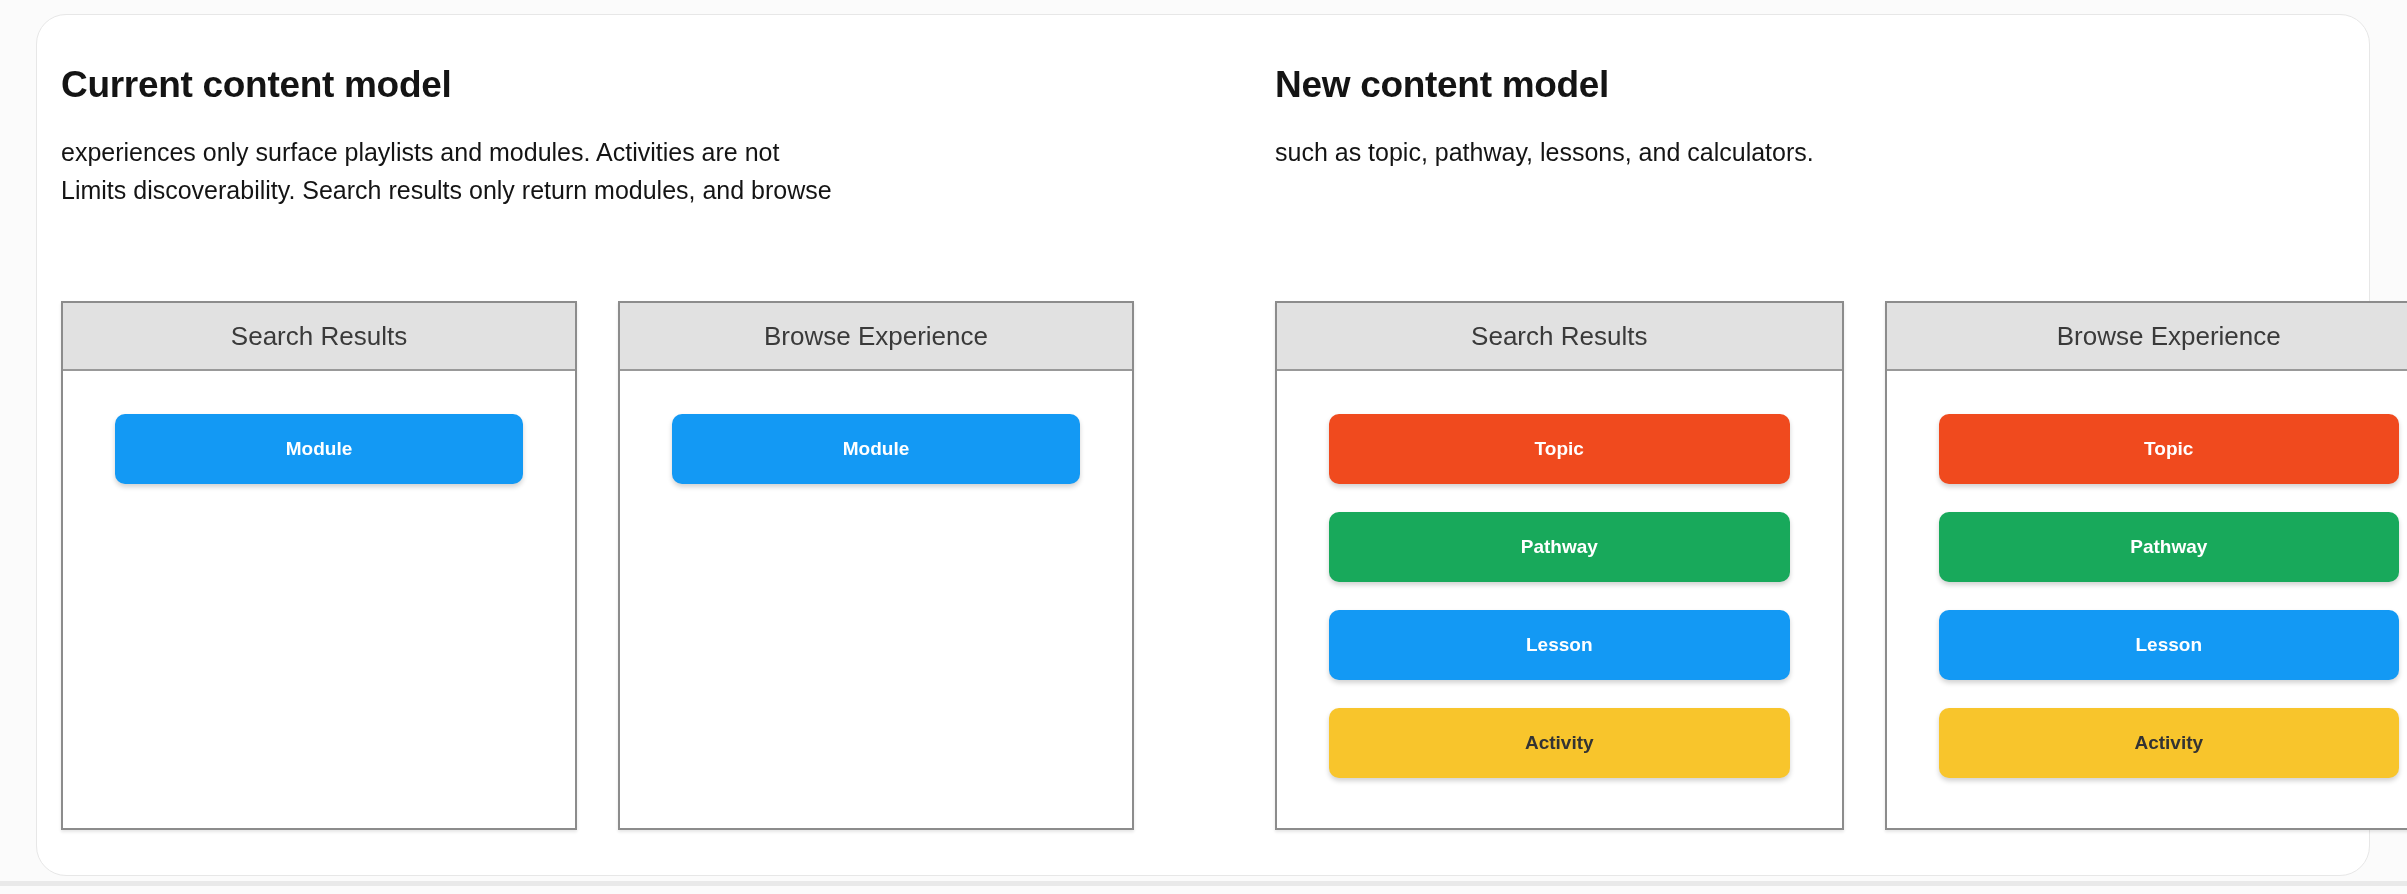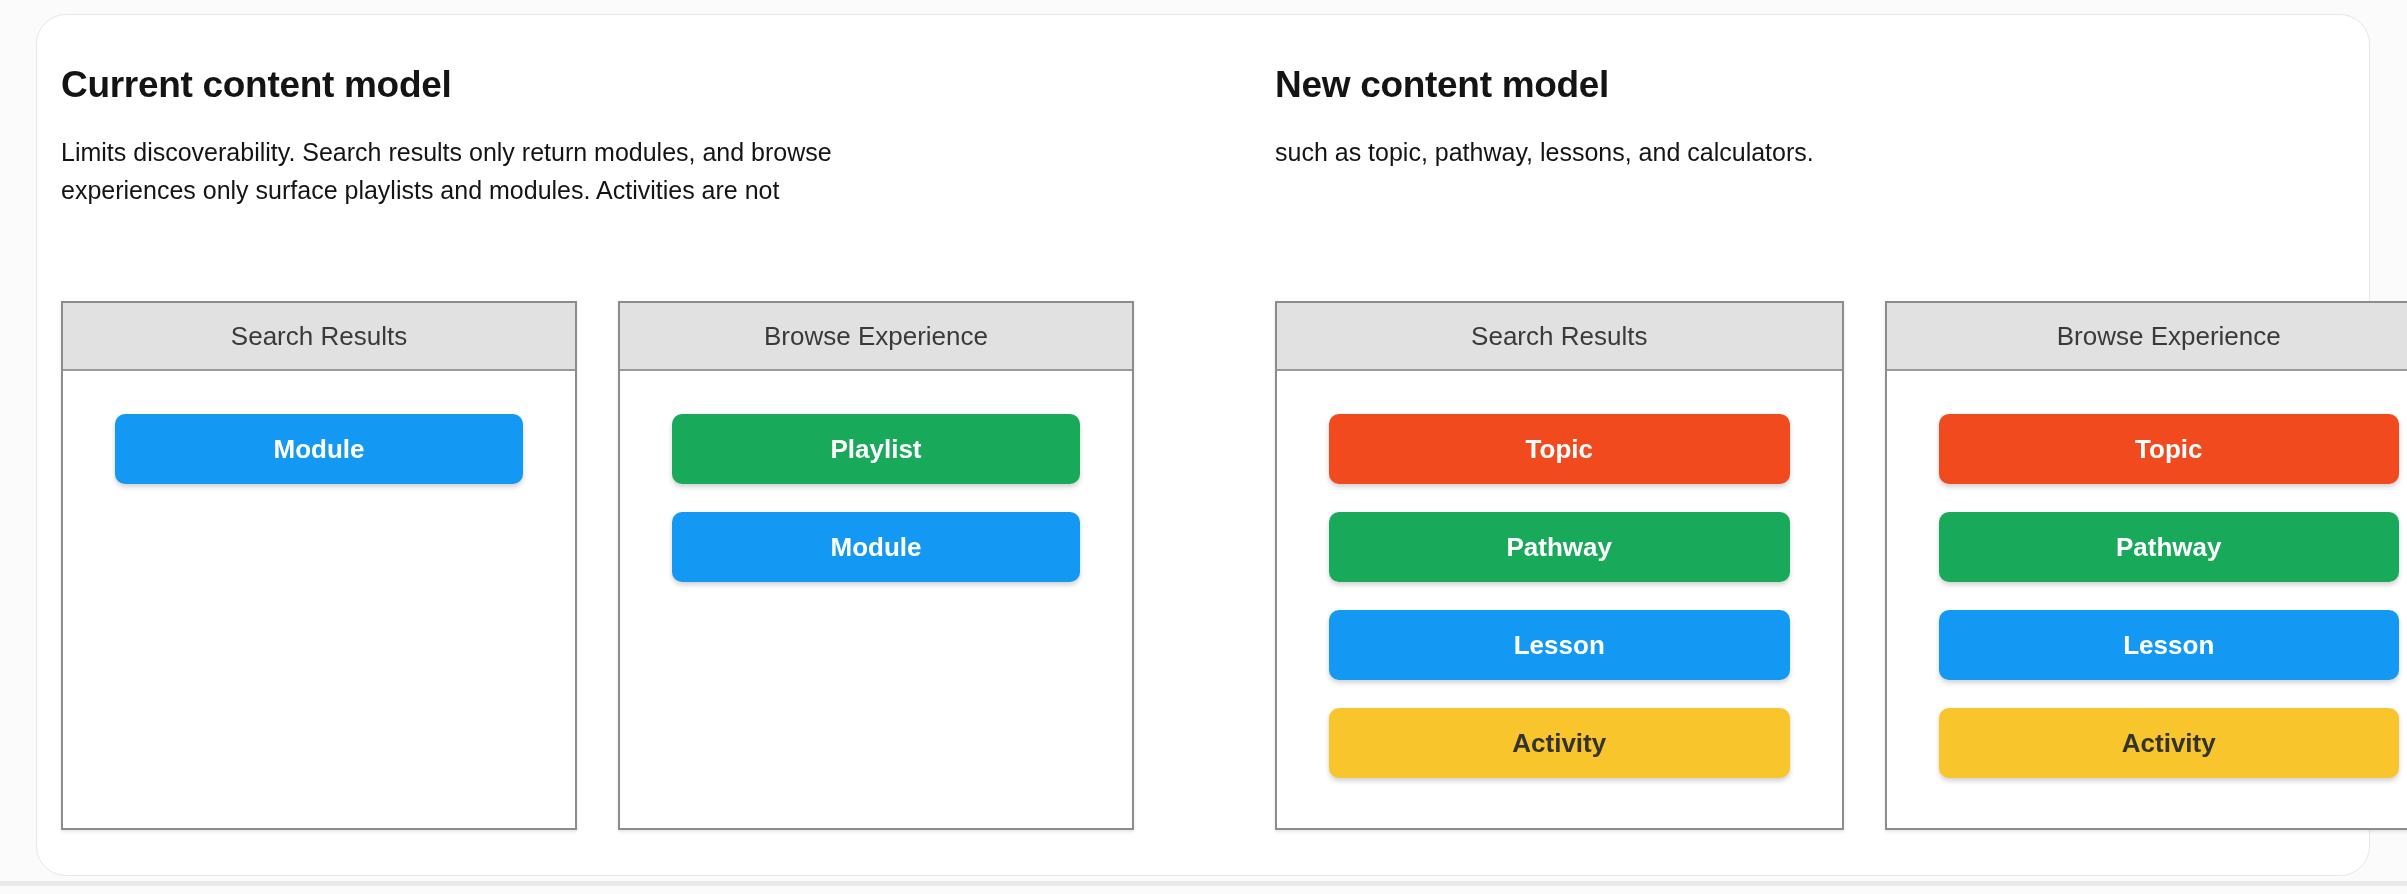--- a/index.html
+++ b/index.html
@@ -57,57 +57,56 @@
     font-size: 26px; color: #3a3a3a;
   }
   .box-body {
     padding: 43px 52px 0 52px;
     display: flex; flex-direction: column; gap: 28px;
   }
   .pill {
     height: 70px;
     border-radius: 10px;
     display: flex; align-items: center; justify-content: center;
-    font-size: 26px; font-weight: 700;
+    font-size: 19px; font-weight: 700;
     box-shadow: 0 3px 5px rgba(0,0,0,0.18);
   }
 
   .bottom-divider {
     position: absolute; left: 0; top: 881px;
     width: 2407px; height: 5px;
     background: #e9e9e9;
   }
 </style>
 </head>
 <body>
 
 <div class="page">
   <div class="card">
 
     <section class="panel panel--current">
       <h2 class="panel-title">Current content model</h2>
       <p class="desc">
+        <span class="line">experiences only surface playlists and modules. Activities are not</span>
         <span class="line">Limits discoverability. Search results only return modules, and browse</span>
-        <span class="line">experiences only surface playlists and modules. Activities are not</span>
       </p>
       <div class="boxes">
         <div class="box">
           <div class="box-header">
             <span>Search Results</span>
           </div>
           <div class="box-body">
             <div class="pill" style="background: rgb(19, 153, 244); color: rgb(255, 255, 255);">Module</div>
           </div>
         </div>
         <div class="box">
           <div class="box-header">
             <span>Browse Experience</span>
           </div>
           <div class="box-body">
-            <div class="pill" style="background: rgb(24, 169, 91); color: rgb(255, 255, 255);">Playlist</div>
             <div class="pill" style="background: rgb(19, 153, 244); color: rgb(255, 255, 255);">Module</div>
           </div>
         </div>
       </div>
     </section>
 
     <section class="panel panel--new">
       <h2 class="panel-title">New content model</h2>
       <p class="desc">
         <span class="line">such as topic, pathway, lessons, and calculators.</span>

